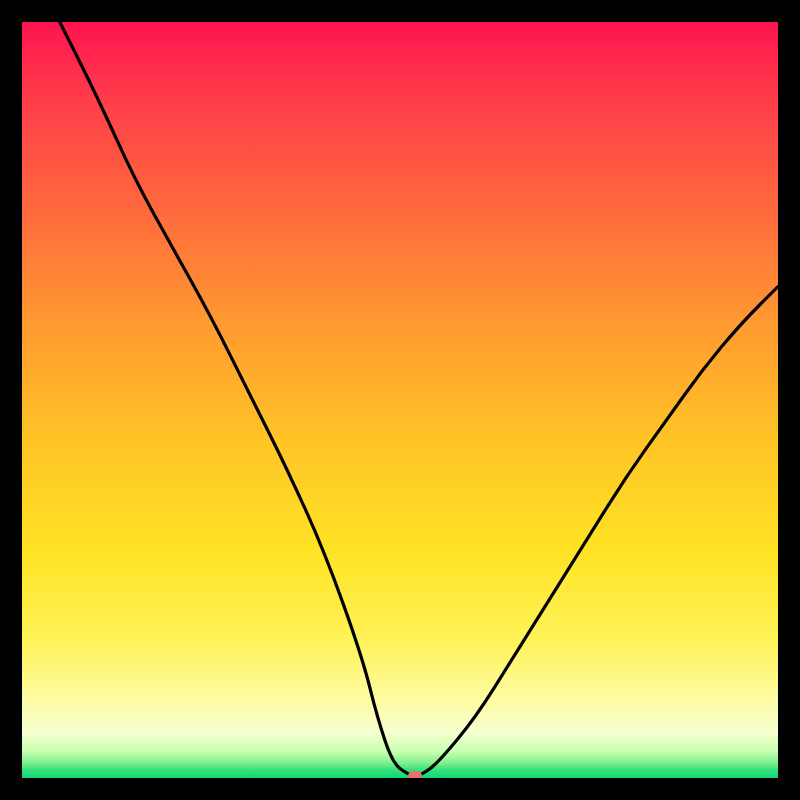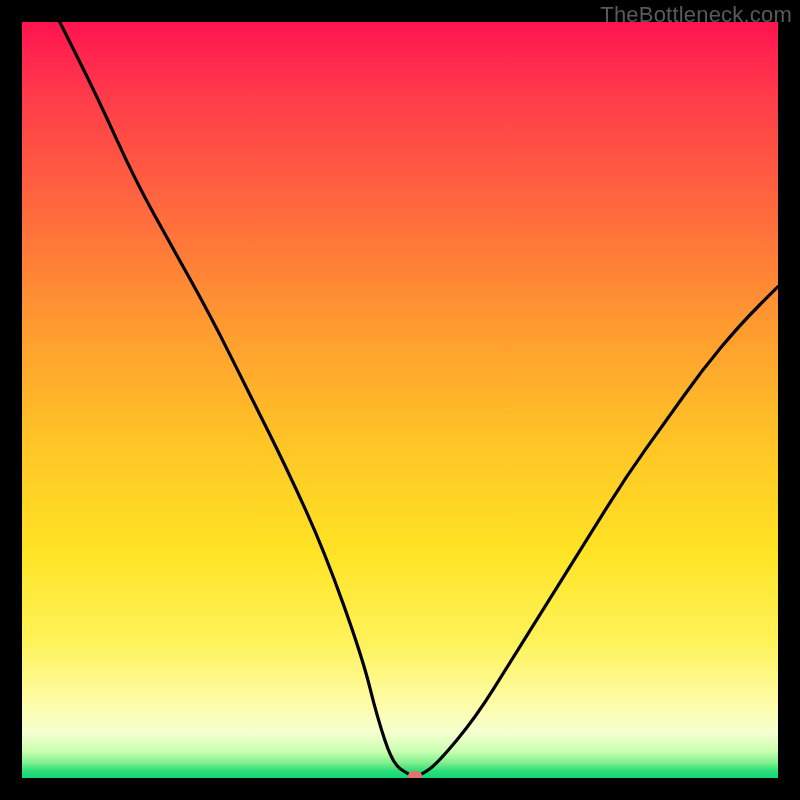--- a/index.html
+++ b/index.html
@@ -71,21 +71,20 @@
     height: 10px;
     border-radius: 5px;
     background: #e4736e;
     transform: translate(-50%, -50%);
   }
 </style>
 </head>
 <body>
 
 <div class="outer">
-  <div class="watermark">TheBottleneck.com</div>
 
   <div class="plot-wrap">
     <div class="gradient"></div>
 
     <svg class="curve" viewBox="0 0 756 756" preserveAspectRatio="none">
       <path fill="none" stroke-width="3.2" stroke-linejoin="round" stroke-linecap="round" stroke="#000000" d="M 37.8 0.0 Q 37.8 0.0 56.7 37.8 Q 75.6 75.6 94.5 117.2 Q 113.4 158.8 132.3 192.8 Q 151.2 226.8 170.1 260.8 Q 189.0 294.8 207.9 332.6 Q 226.8 370.4 245.7 408.2 Q 264.6 446.0 283.5 487.6 Q 302.4 529.2 321.3 582.1 Q 340.2 635.0 347.8 665.3 Q 355.3 695.5 362.9 718.2 Q 370.4 740.9 378.0 746.5 Q 385.6 752.2 389.3 753.0 Q 393.1 753.7 396.9 753.0 Q 400.7 752.2 408.2 746.5 Q 415.8 740.9 434.7 718.2 Q 453.6 695.5 472.5 665.3 Q 491.4 635.0 510.3 604.8 Q 529.2 574.6 548.1 544.3 Q 567.0 514.1 585.9 483.8 Q 604.8 453.6 623.7 427.1 Q 642.6 400.7 661.5 374.2 Q 680.4 347.8 699.3 325.1 Q 718.2 302.4 737.1 283.5 T 756.0 264.6"></path>
     </svg>
 
     <div class="marker" style="left: 393.12px; top: 753.732px; background: rgb(228, 115, 110);"></div>
   </div>

